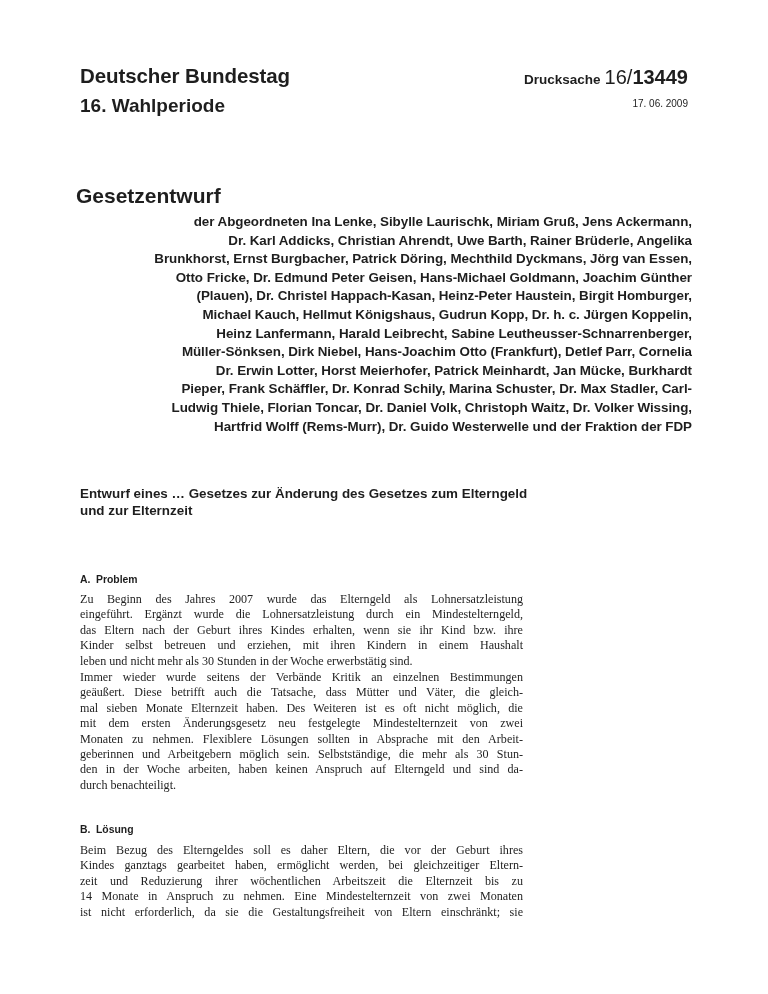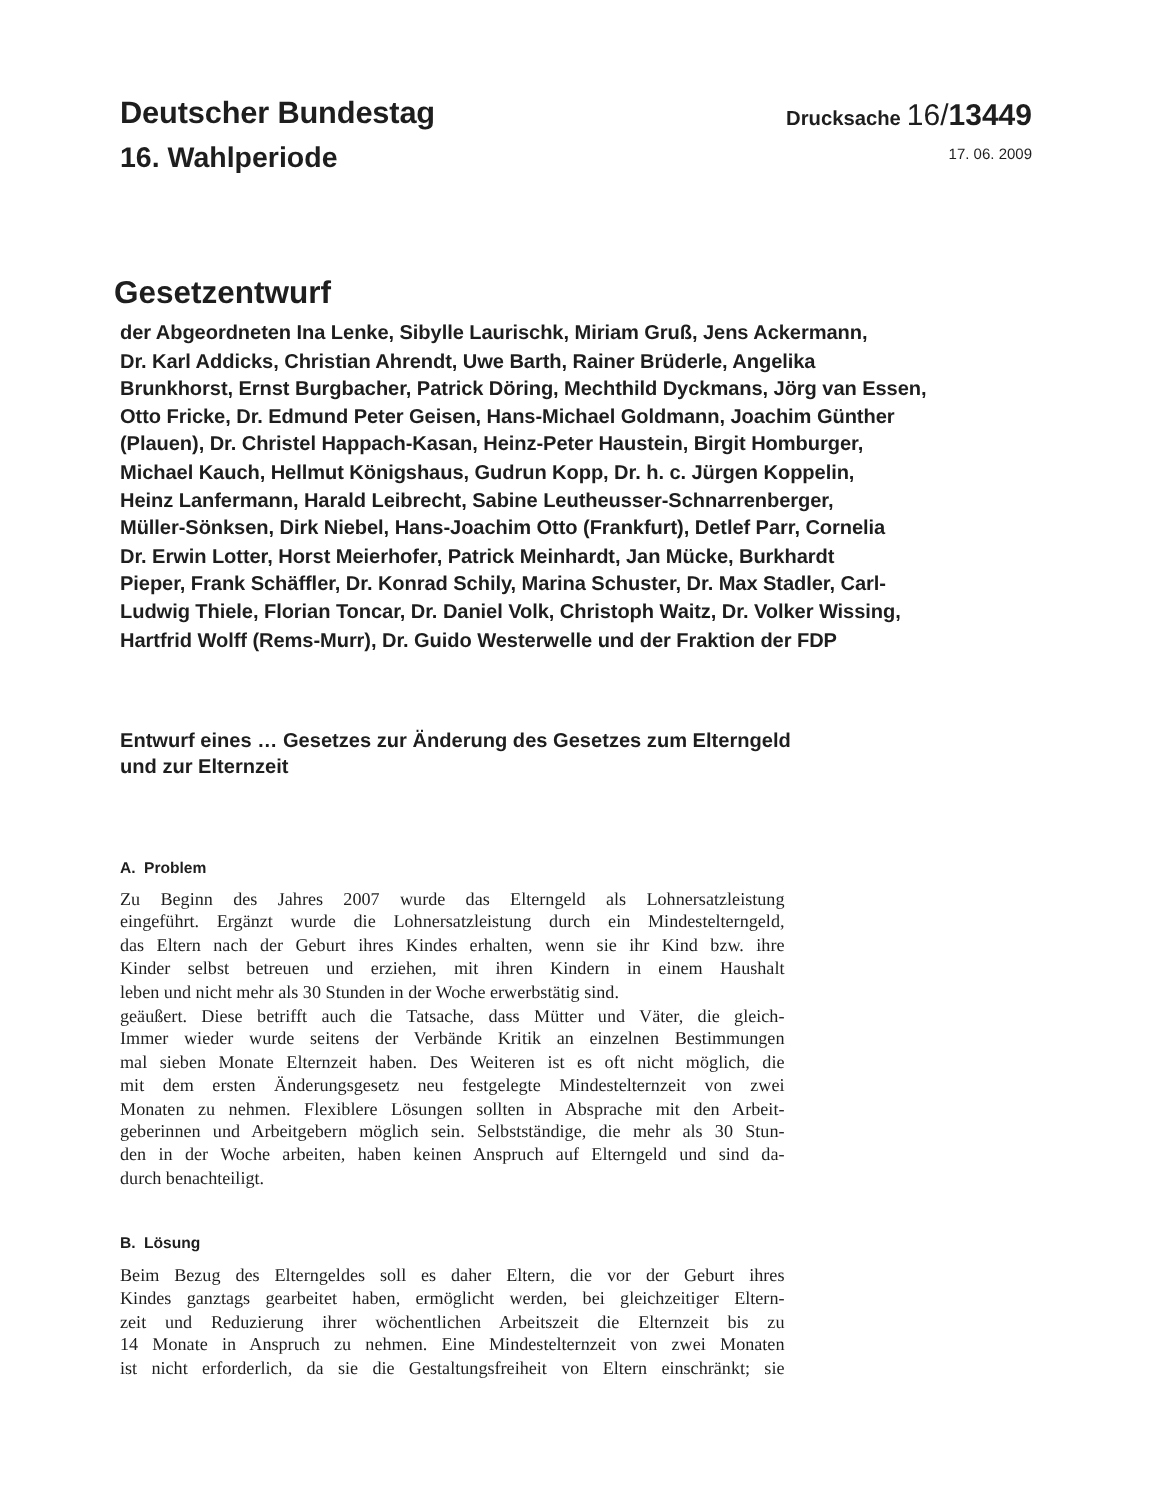--- a/index.html
+++ b/index.html
@@ -74,20 +74,21 @@
     }
     .authors {
       position: absolute;
       left: 80px;
       top: 213px;
       width: 612px;
       font-size: 13.4px;
       font-weight: bold;
       line-height: 18.6px;
       letter-spacing: -0.05px;
+      text-align: right;
     }
     .authors .line { display: block; white-space: nowrap; }
 
     .law-title {
       position: absolute;
       left: 80px;
       top: 485px;
       font-size: 13.4px;
       font-weight: bold;
       line-height: 17px;
@@ -154,22 +155,22 @@
 
 <div class="para serif" style="top: 592px;">
   <span class="line">Zu Beginn des Jahres 2007 wurde das Elterngeld als Lohnersatzleistung</span>
   <span class="line">eingeführt. Ergänzt wurde die Lohnersatzleistung durch ein Mindestelterngeld,</span>
   <span class="line">das Eltern nach der Geburt ihres Kindes erhalten, wenn sie ihr Kind bzw. ihre</span>
   <span class="line">Kinder selbst betreuen und erziehen, mit ihren Kindern in einem Haushalt</span>
   <span class="line last">leben und nicht mehr als 30 Stunden in der Woche erwerbstätig sind.</span>
 </div>
 
 <div class="para serif" style="top: 670px;">
+  <span class="line">Immer wieder wurde seitens der Verbände Kritik an einzelnen Bestimmungen</span>
   <span class="line">geäußert. Diese betrifft auch die Tatsache, dass Mütter und Väter, die gleich-</span>
-  <span class="line">Immer wieder wurde seitens der Verbände Kritik an einzelnen Bestimmungen</span>
   <span class="line">mal sieben Monate Elternzeit haben. Des Weiteren ist es oft nicht möglich, die</span>
   <span class="line">mit dem ersten Änderungsgesetz neu festgelegte Mindestelternzeit von zwei</span>
   <span class="line">Monaten zu nehmen. Flexiblere Lösungen sollten in Absprache mit den Arbeit-</span>
   <span class="line">geberinnen und Arbeitgebern möglich sein. Selbstständige, die mehr als 30 Stun-</span>
   <span class="line">den in der Woche arbeiten, haben keinen Anspruch auf Elterngeld und sind da-</span>
   <span class="line last">durch benachteiligt.</span>
 </div>
 
 <div class="section-heading sans" style="top: 824px;">
   <span class="num">B.</span><span>Lösung</span>

